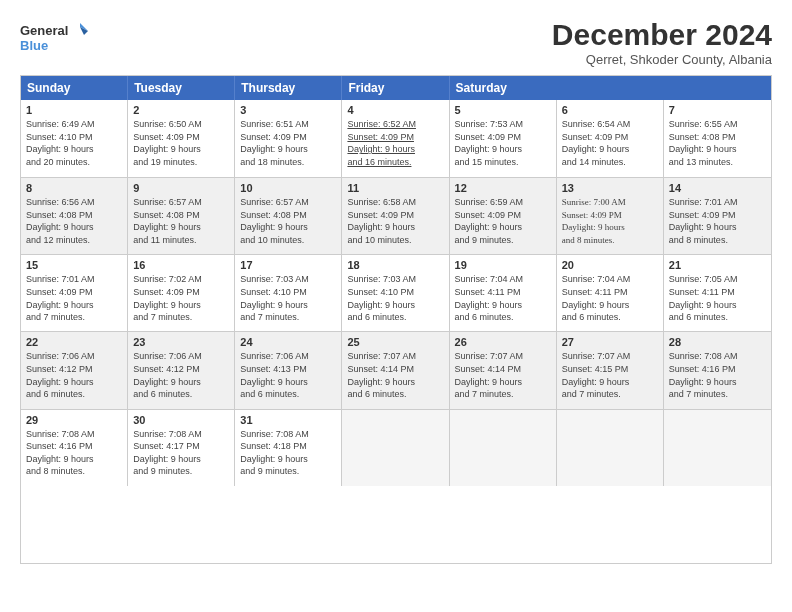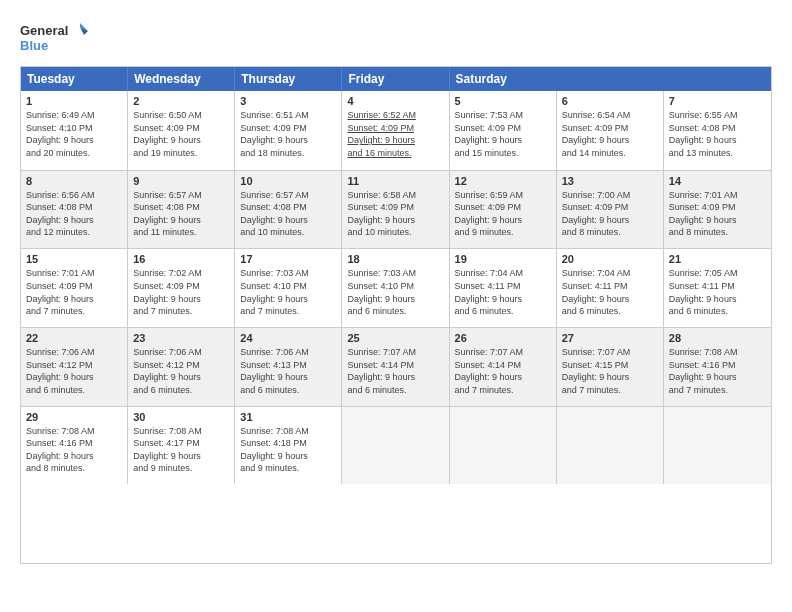--- a/index.html
+++ b/index.html
@@ -99,26 +99,30 @@
 <div class="page">
   <div class="header">
     <div class="logo">
   <svg width="70" height="40" viewBox="0 0 70 40">
     <text x="0" y="17" font-size="13" font-weight="bold" fill="#333" font-family="Arial">General</text>
     <text x="0" y="32" font-size="13" font-weight="bold" fill="#4a90d9" font-family="Arial">Blue</text>
     <polygon points="60,5 68,13 60,9" fill="#4a90d9"></polygon>
     <polygon points="60,9 68,13 64,17" fill="#2a60a0"></polygon>
   </svg>
 </div>
+    <div class="title-block">
+      <div class="month-title">December 2024</div>
+      <div class="subtitle">Qerret, Shkoder County, Albania</div>
+    </div>
   </div>
 
   <div class="calendar">
     <div class="cal-header">
+    <div class="cal-header-cell">Sunday</div>
         <div class="cal-header-cell">Tuesday</div>
-        <div class="cal-header-cell">Wednesday</div>
         <div class="cal-header-cell">Thursday</div>
         <div class="cal-header-cell">Friday</div>
         <div class="cal-header-cell">Saturday</div>
       </div>
     <div class="cal-body">
     <div class="cal-row">
           <div class="cal-cell">
             <div class="day-num">1</div>
             <div class="cell-text" style="white-space: pre-line;">Sunrise: 6:49 AM
 Sunset: 4:10 PM
@@ -199,21 +203,21 @@
           </div>
           <div class="cal-cell shaded">
             <div class="day-num">12</div>
             <div class="cell-text" style="white-space: pre-line;">Sunrise: 6:59 AM
 Sunset: 4:09 PM
 Daylight: 9 hours
 and 9 minutes.</div>
           </div>
           <div class="cal-cell shaded">
             <div class="day-num">13</div>
-            <div class="cell-text" style="white-space: pre-line;">Sunrise: 7:00 AM
+            <div class="cell-text" style="white-space: pre-line; font-family: Liberation Serif, serif;">Sunrise: 7:00 AM
 Sunset: 4:09 PM
 Daylight: 9 hours
 and 8 minutes.</div>
           </div>
           <div class="cal-cell shaded">
             <div class="day-num">14</div>
             <div class="cell-text" style="white-space: pre-line;">Sunrise: 7:01 AM
 Sunset: 4:09 PM
 Daylight: 9 hours
 and 8 minutes.</div>

